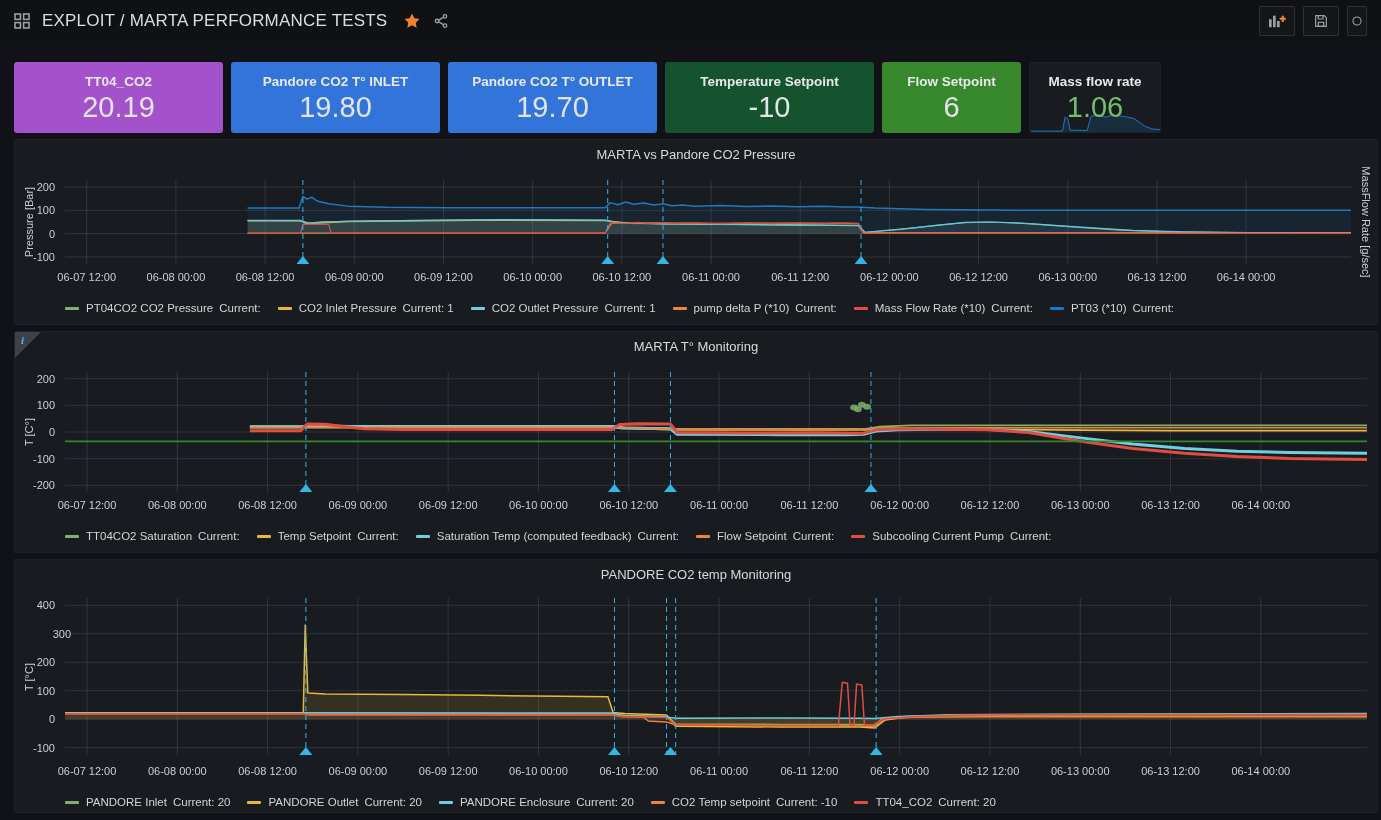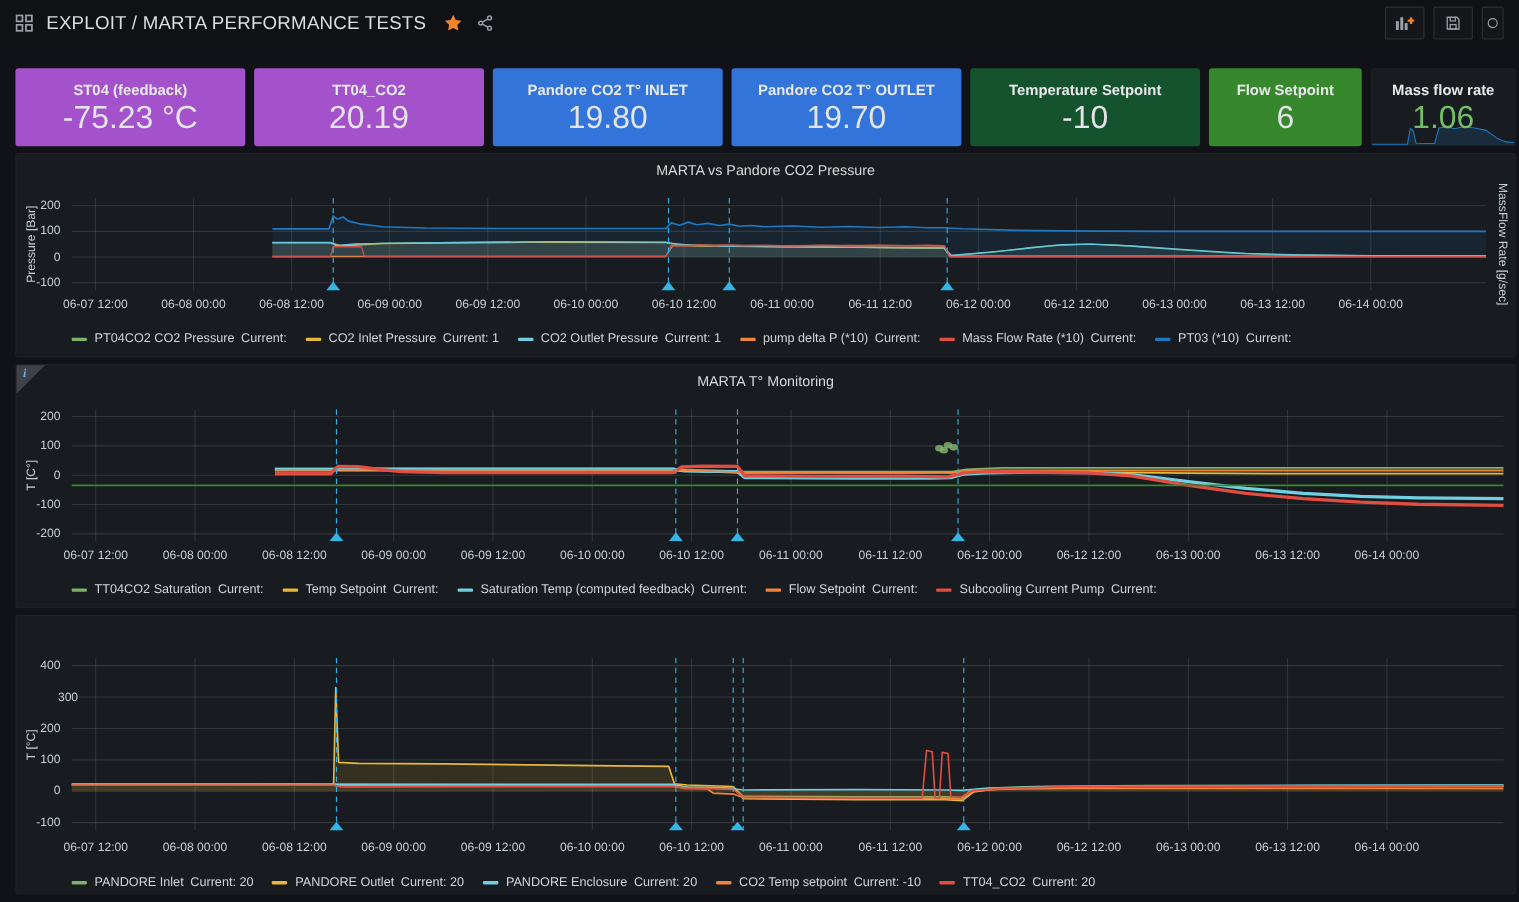--- a/index.html
+++ b/index.html
@@ -96,24 +96,20 @@
     </div>
     <div class="tool-btn" style="width:20px;">
       <svg width="14" height="14" viewBox="0 0 24 24" fill="none" stroke="#9aa0a6" stroke-width="1.8">
           <circle cx="12" cy="12" r="7"></circle>
         </svg>
     </div>
   </div>
 </div>
 
 <div class="stat-row" id="stat-row">
-    <div class="stat" style="width: 209px; background: rgb(163, 82, 204);">
-      <div class="stat-title">ST04 (feedback)</div>
-      <div class="stat-value" style="color: rgb(227, 228, 230);">-75.23 °C</div>
-    </div>
     <div class="stat" style="width: 209px; background: rgb(163, 82, 204);">
       <div class="stat-title">TT04_CO2</div>
       <div class="stat-value" style="color: rgb(227, 228, 230);">20.19</div>
     </div>
     <div class="stat" style="width: 209px; background: rgb(50, 116, 217);">
       <div class="stat-title">Pandore CO2 T° INLET</div>
       <div class="stat-value" style="color: rgb(227, 228, 230);">19.80</div>
     </div>
     <div class="stat" style="width: 209px; background: rgb(50, 116, 217);">
       <div class="stat-title">Pandore CO2 T° OUTLET</div>
@@ -323,20 +319,21 @@
           <span class="cur">Current: </span>
         </div>
         <div class="li">
           <span class="dash" style="background: rgb(226, 77, 66);"></span>
           <span>Subcooling Current Pump</span>
           <span class="cur">Current: </span>
         </div>
       </div>
     </div>
     <div class="panel" style="height: 254px;">
+      <div class="c-title">PANDORE CO2 temp Monitoring</div>
       <div class="ylab" style="left: 14px; top: 116.5px; transform: translate(-50%, -50%) rotate(-90deg);">T [°C]</div>
       <div class="ytick" style="left: 0px; width: 40px; top: 39.1364px;">400</div>
       <div class="ytick" style="left: 16px; width: 40px; top: 67.6818px;">300</div>
       <div class="ytick" style="left: 0px; width: 40px; top: 96.2273px;">200</div>
       <div class="ytick" style="left: 0px; width: 40px; top: 124.773px;">100</div>
       <div class="ytick" style="left: 0px; width: 40px; top: 153.318px;">0</div>
       <div class="ytick" style="left: 0px; width: 40px; top: 181.864px;">-100</div>
       <div class="plot" style="left: 50px; right: 10px; top: 38px; height: 157px;">
         <svg viewBox="0 0 1000 157" preserveAspectRatio="none">
           <line x1="16.9" y1="0" x2="16.9" y2="157" stroke="rgba(204,204,220,0.14)" stroke-width="1" vector-effect="non-scaling-stroke"></line>

